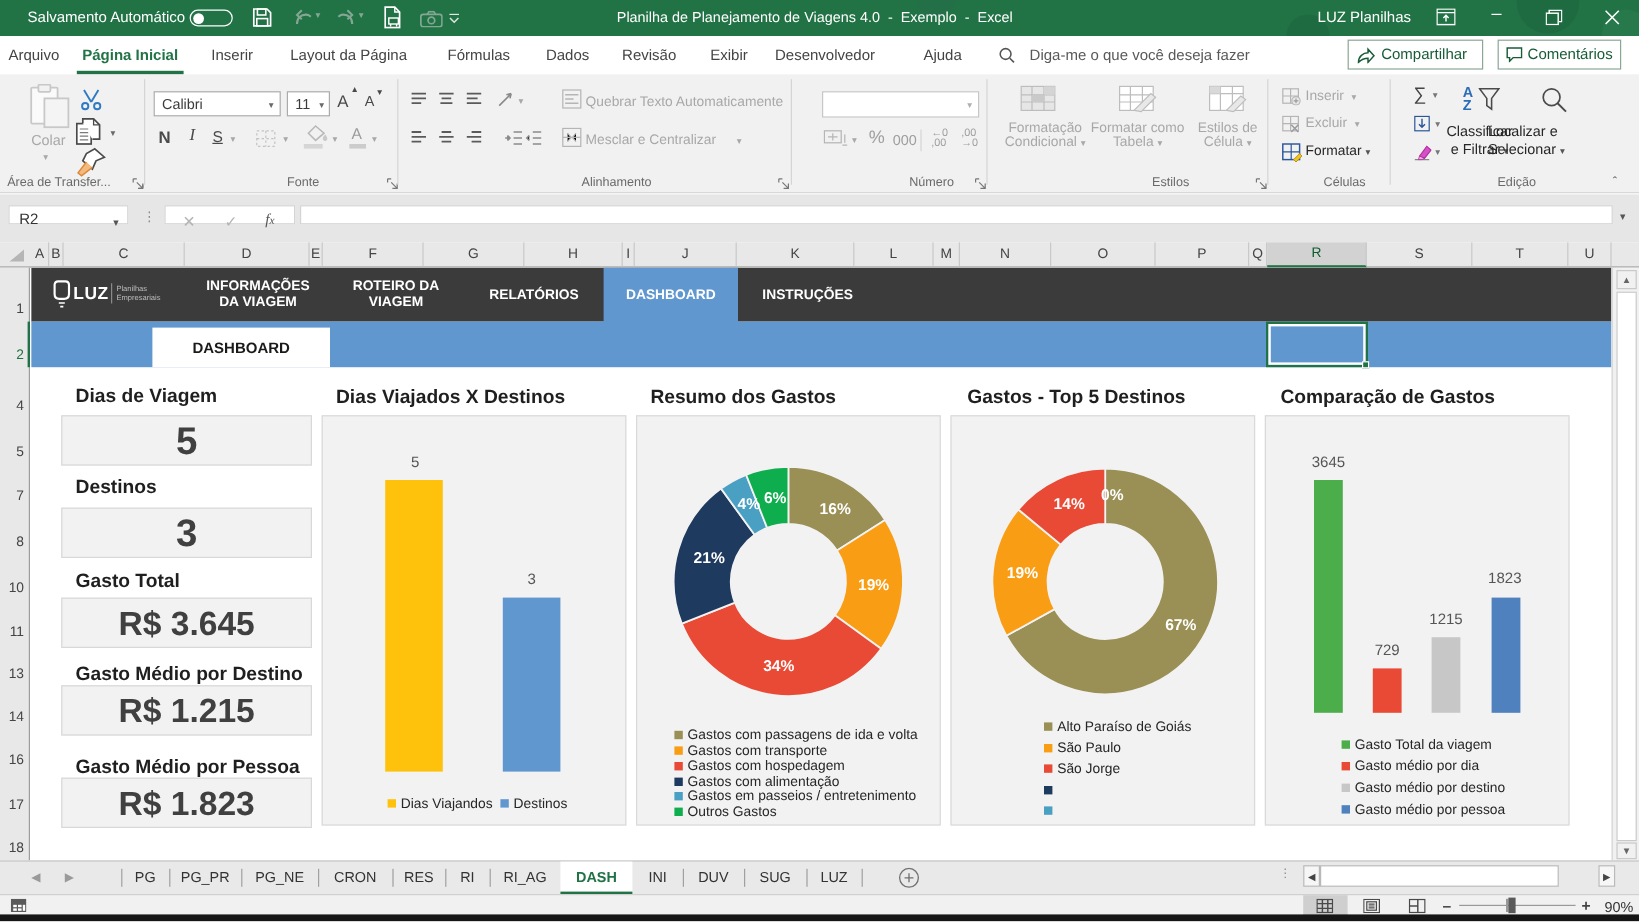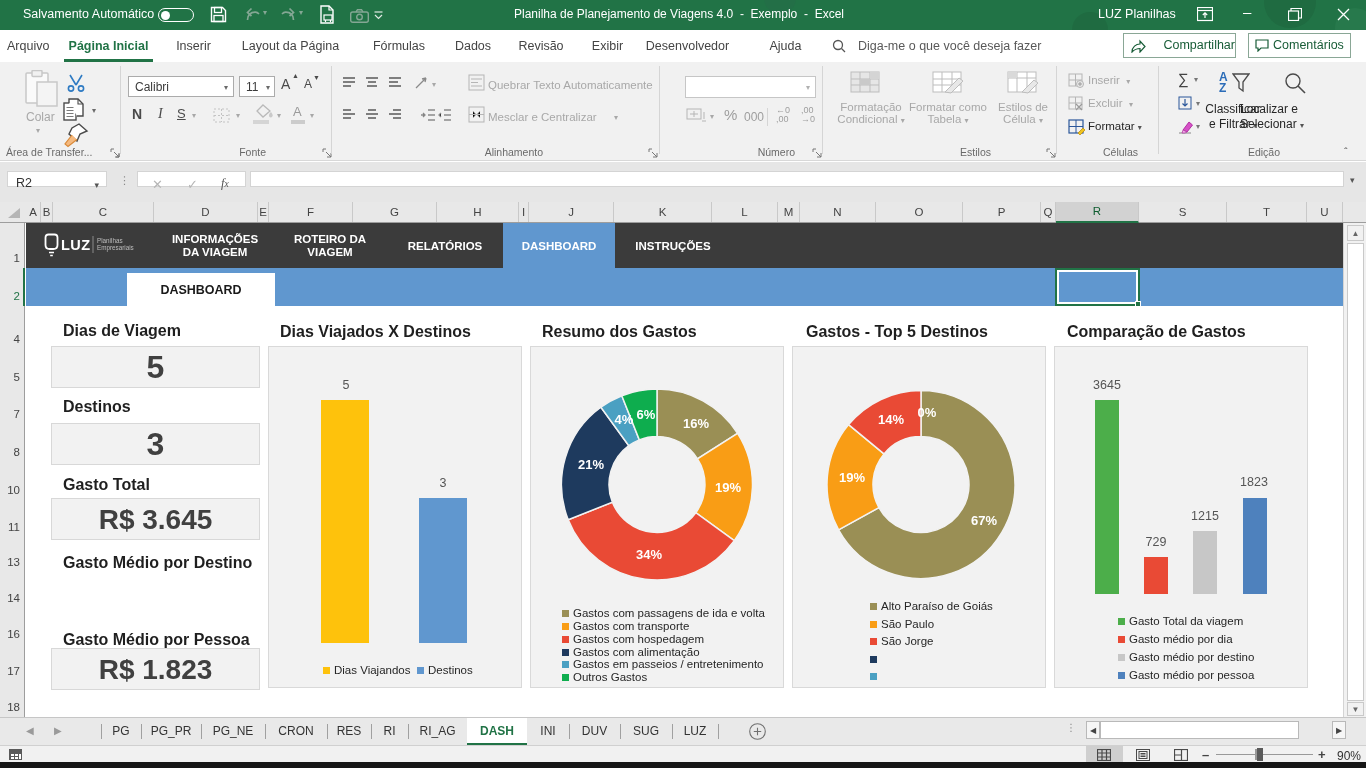--- a/index.html
+++ b/index.html
@@ -128,21 +128,21 @@
   <span class="rt" style="left:454px;width:38px">Dados</span>
   <span class="rt" style="left:518px;width:46px">Revisão</span>
   <span class="rt" style="left:591px;width:33px">Exibir</span>
   <span class="rt" style="left:636px;width:103px">Desenvolvedor</span>
   <span class="rt" style="left:768px;width:35px">Ajuda</span>
   <svg class="abs" style="left:832px;top:9px" width="14" height="14" viewBox="0 0 14 14">
         <circle cx="6" cy="6" r="4.5" fill="none" stroke="#555" stroke-width="1.3"></circle>
         <path d="M9.5 9.5L13 13" stroke="#555" stroke-width="1.3"></path>
       </svg>
   <span class="rt" style="left:858px;color:#595959">Diga-me o que você deseja fazer</span>
-  <span class="greenbtn" style="left:1123px;width:113px;text-align:right;padding-left:27px">Compartilhar</span>
+  <span class="greenbtn" style="left:1123px;width:113px;text-align:left;padding-left:27px">Compartilhar</span>
   <svg class="abs" style="left:1131px;top:9px" width="15" height="14" viewBox="0 0 15 14">
         <path d="M1 13c0-5 4-8 8-8V2l5 5.5L9 13V9.5C5 9.5 3 11 1 13z" fill="none" stroke="#185c37" stroke-width="1.2"></path>
       </svg>
   <span class="greenbtn" style="left:1248px;width:103px;text-align:left;padding-left:24px">Comentários</span>
   <svg class="abs" style="left:1255px;top:9px" width="14" height="13" viewBox="0 0 14 13">
         <path d="M1 1h12v8H6l-3 3V9H1z" fill="none" stroke="#185c37" stroke-width="1.2"></path>
       </svg>
 </div>
 <div id="ribbon">
 
@@ -435,20 +435,21 @@
   <div class="abs" style="left:1031px;top:47px;width:81px;height:34px;border:2px solid #fff"></div>
   <div class="abs" style="left:1109px;top:78px;width:6px;height:6px;background:#217346;border:1px solid #fff"></div>
 
   <div class="mlabel" style="left:37px;top:99px">Dias de Viagem</div>
   <div class="mbox" style="top:123px;font-size:32px;line-height:41px">5</div>
   <div class="mlabel" style="left:37px;top:175px">Destinos</div>
   <div class="mbox" style="top:200px;font-size:32px;line-height:41px">3</div>
   <div class="mlabel" style="left:37px;top:253px">Gasto Total</div>
   <div class="mbox" style="top:275px;font-size:28px;line-height:41px">R$ 3.645</div>
   <div class="mlabel" style="left:37px;top:331px">Gasto Médio por Destino</div>
+  <div class="mbox" style="top:348px;font-size:28px;line-height:41px">R$ 1.215</div>
   <div class="mlabel" style="left:37px;top:408px">Gasto Médio por Pessoa</div>
   <div class="mbox" style="top:425px;font-size:28px;line-height:41px">R$ 1.823</div>
 
   <div class="ptitle" style="left:254px">Dias Viajados X Destinos</div>
   <div class="panel" style="left:242px"></div>
   <div class="ptitle" style="left:516px">Resumo dos Gastos</div>
   <div class="panel" style="left:504px"></div>
   <div class="ptitle" style="left:780px">Gastos - Top 5 Destinos</div>
   <div class="panel" style="left:766px"></div>
   <div class="ptitle" style="left:1041px">Comparação de Gastos</div>

